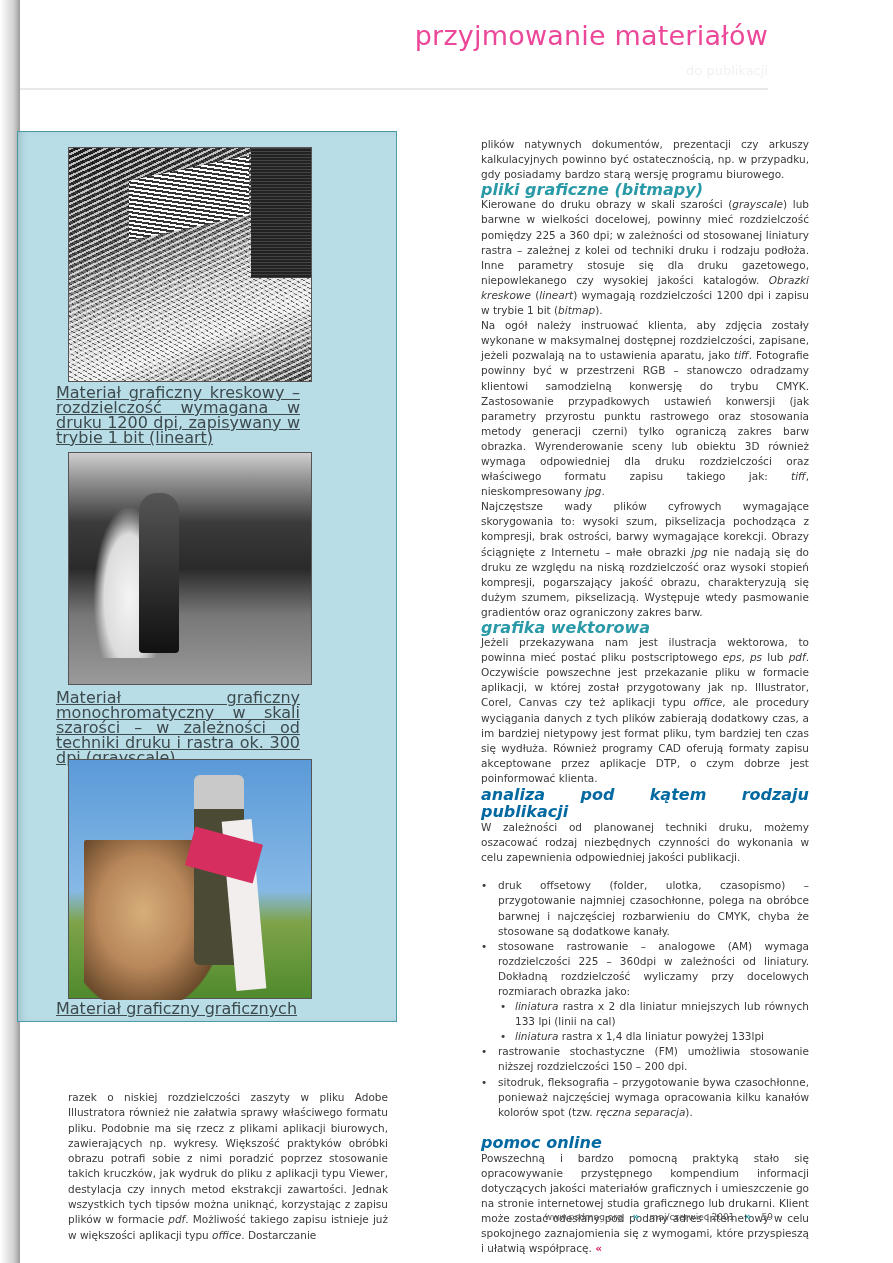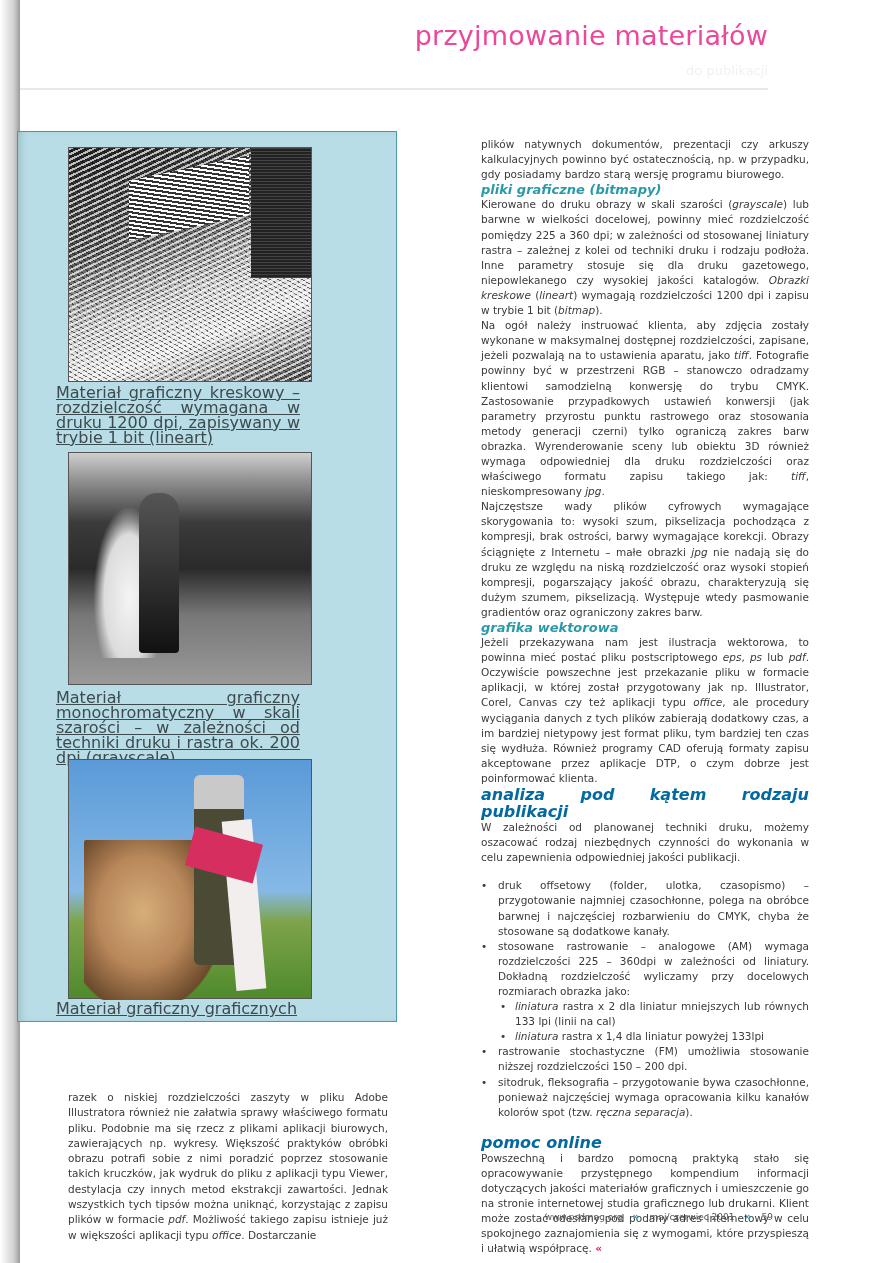--- a/index.html
+++ b/index.html
@@ -95,21 +95,21 @@
     }
     .col-right {
       position: absolute; left: 438px; top: 137px; width: 328px;
       font-size: 10.5px; line-height: 15.1px; color: #3a3a3a;
       text-align: justify;
       margin-left: 43px;
     }
     .col-right p { margin: 0; }
     .sub-head {
       color: #2a9aa8; font-style: italic; font-weight: bold;
-      font-size: 13px; margin: 13px 0 0 0;
+      font-size: 16px; margin: 13px 0 0 0;
     }
     .sec-head {
       color: #0369a1; font-style: italic; font-weight: bold;
       font-size: 16px; line-height: 17px; margin: 11px 0 0 0;
     }
     ul.bullets { list-style: none; margin: 13px 0 0 0; padding: 0; }
     ul.bullets > li { position: relative; padding-left: 17px; }
     ul.bullets > li::before {
       content: "\2022"; position: absolute; left: 0; top: 0;
     }
@@ -144,21 +144,21 @@
 <div class="photo photo-lineart">
   <div class="roof"></div>
   <div class="wall"></div>
 </div>
 <div class="caption" style="top:385px;">Materiał graficzny kreskowy – rozdzielczość wymagana w druku 1200 dpi, zapisywany w trybie 1 bit (lineart)</div>
 
 <div class="photo photo-gray">
   <div class="dancer"></div>
   <div class="partner"></div>
 </div>
-<div class="caption" style="top:690px;">Materiał graficzny monochromatyczny w skali szarości – w zależności od techniki druku i rastra ok. 200 dpi (grayscale)</div>
+<div class="caption" style="top:690px;">Materiał graficzny monochromatyczny w skali szarości – w zależności od techniki druku i rastra ok. 300 dpi (grayscale)</div>
 
 <div class="photo photo-color">
   <div class="horse"></div>
   <div class="knight"></div>
   <div class="cape"></div>
   <div class="shield"></div>
 </div>
 <div class="caption" style="top:1001px;">Materiał graficzny graficznych</div>
 
 <div class="col-left-bottom">

